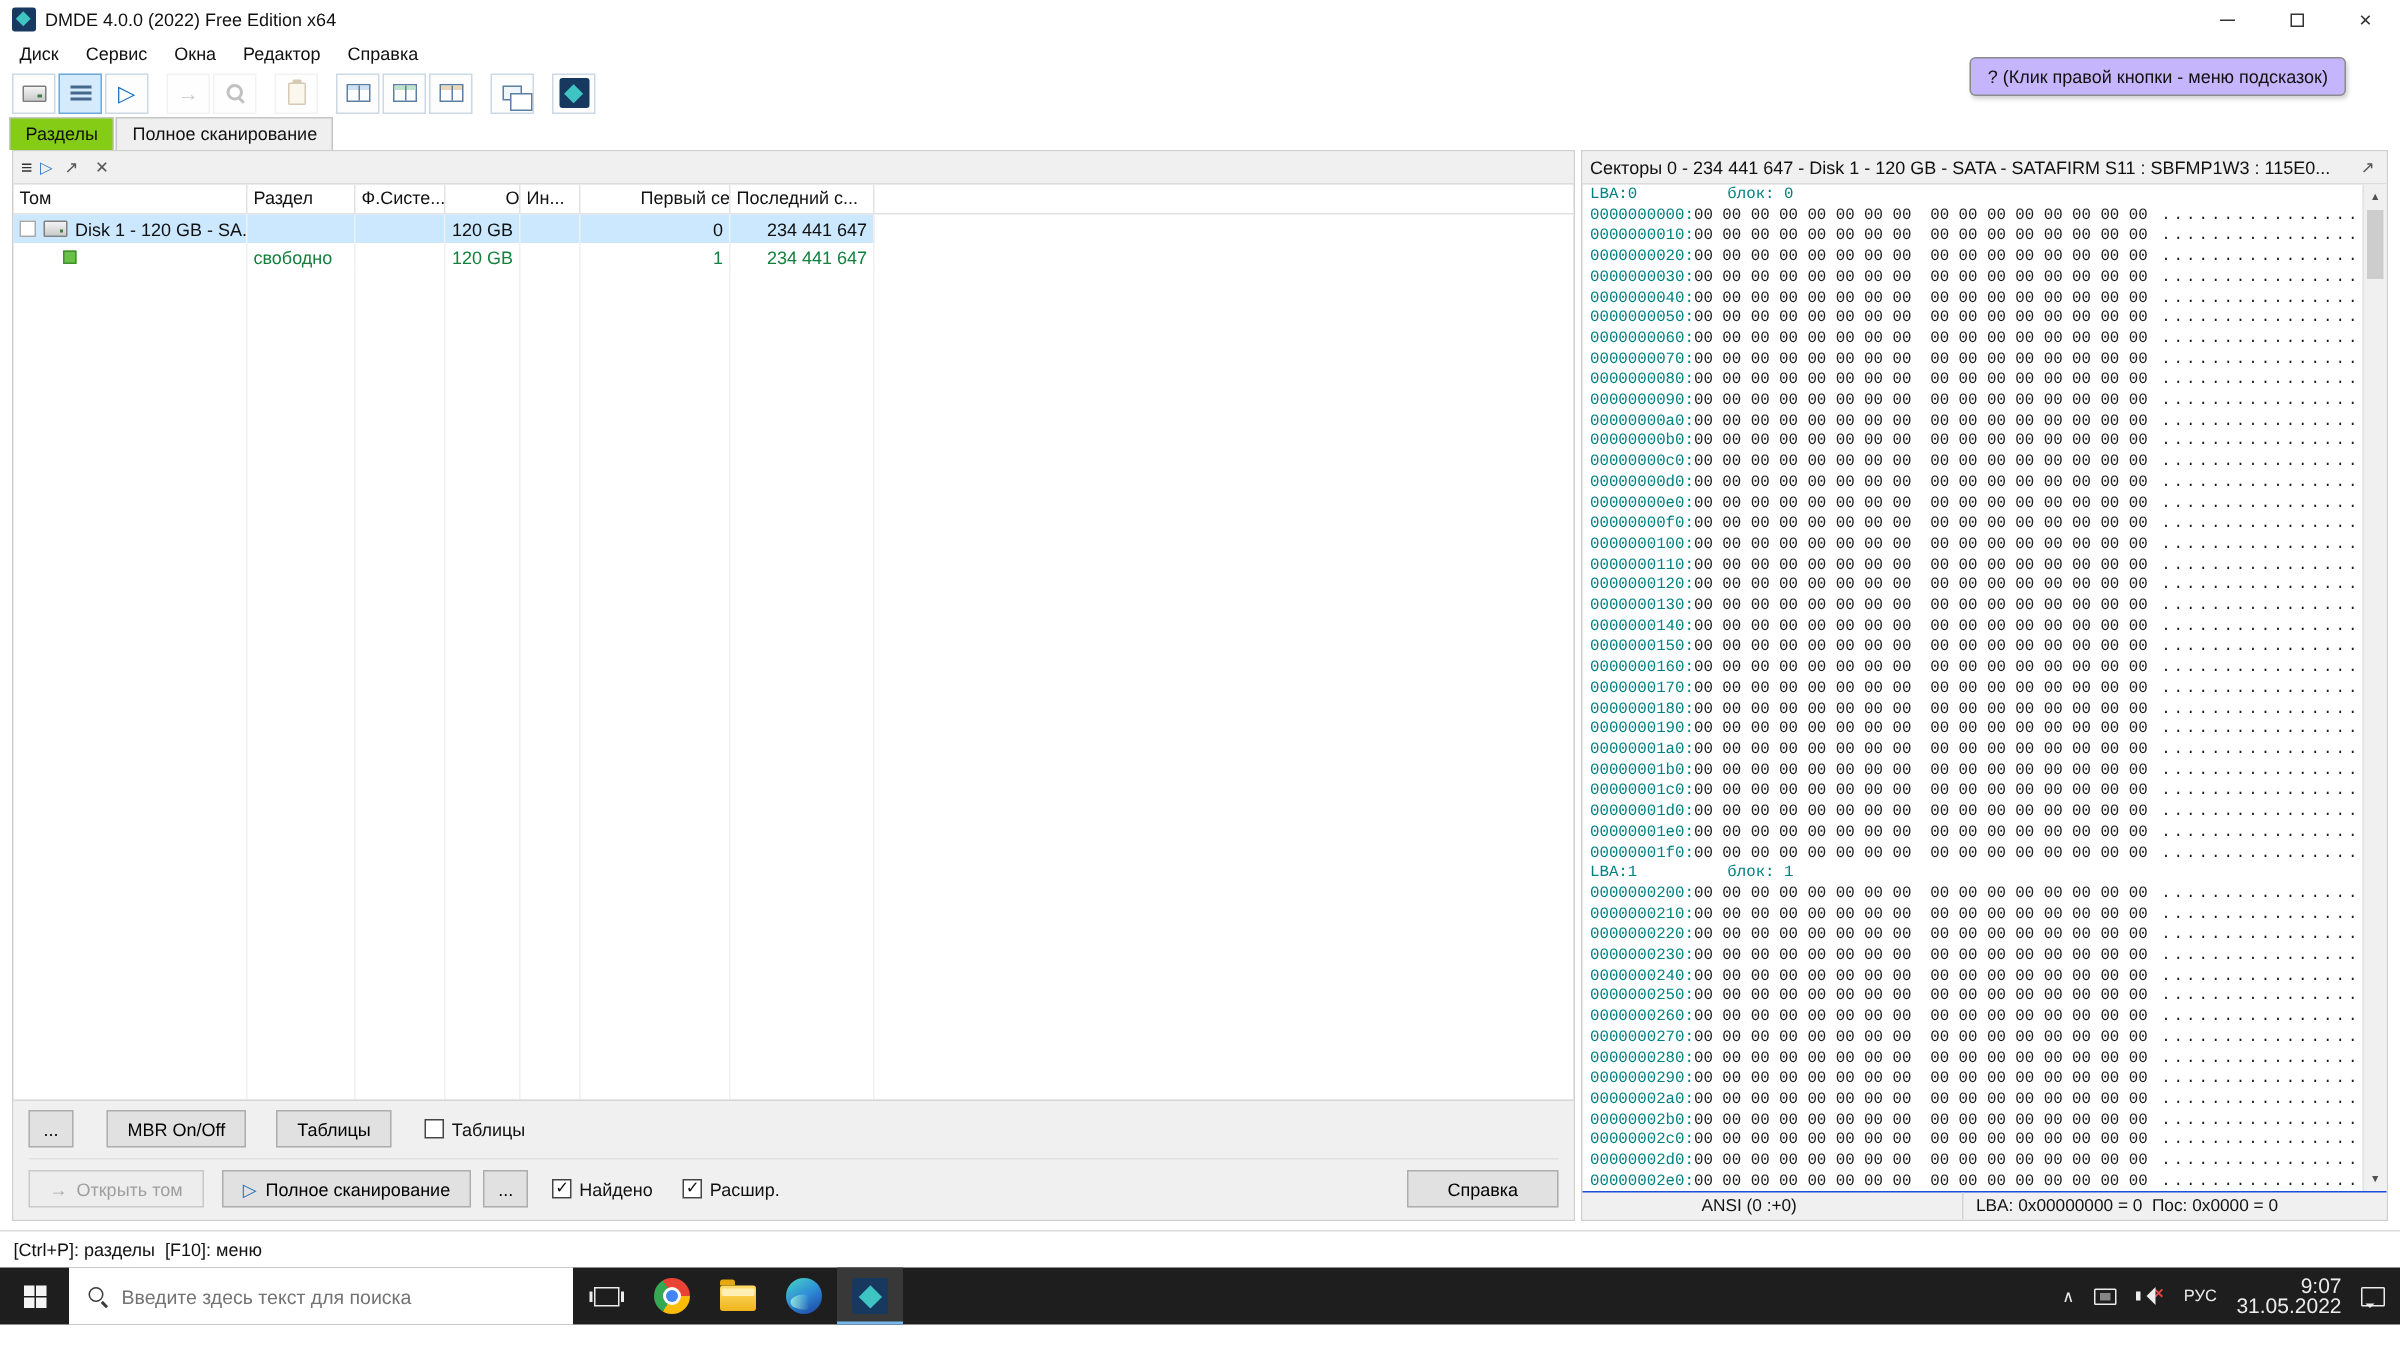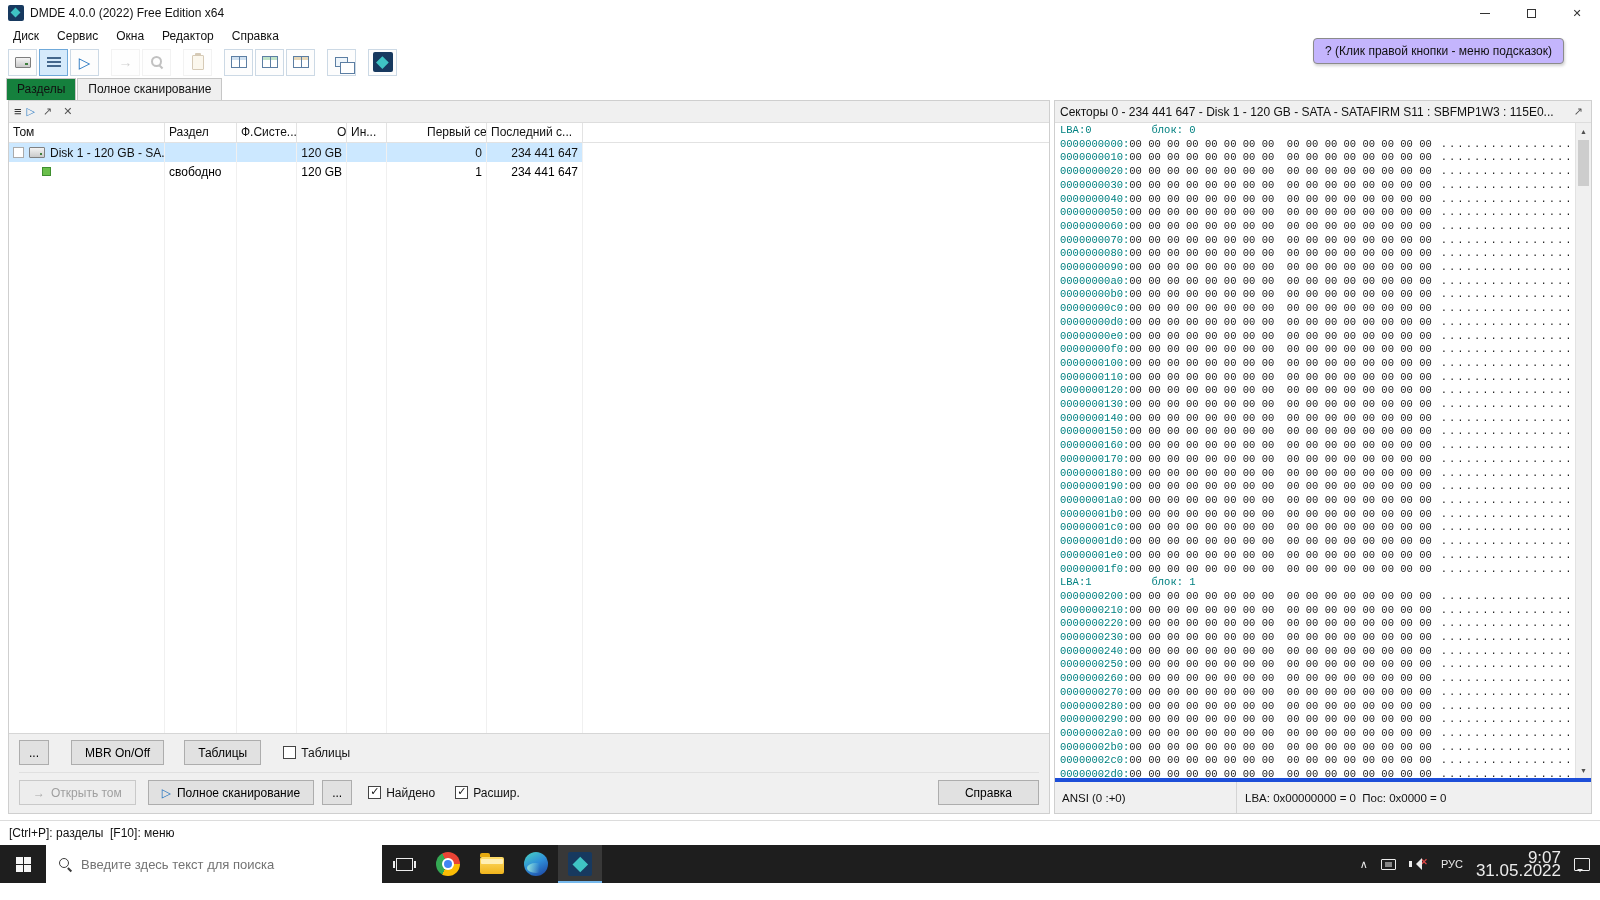--- a/index.html
+++ b/index.html
@@ -49,21 +49,21 @@
   .ic-table.t3::before { background:#e8d8b8; }
   .ic-wins { width:13px; height:10px; border:1px solid #5c7ea3; background:#eef5fb; position:relative; }
   .ic-wins::after { content:""; position:absolute; left:4px; top:4px; width:13px; height:10px; border:1px solid #5c7ea3; background:#fff; }
 
   
   .tooltip { position:absolute; top:38px; right:36px; background:#c4b5fd; border:1px solid #8b8b8b; border-radius:4px; padding:5px 11px; font-size:12px; box-shadow:1px 2px 3px rgba(0,0,0,.18); z-index:20; white-space:nowrap; }
 
   
   .tabbar { position:absolute; top:78px; left:0; right:0; height:22px; display:flex; align-items:flex-end; padding-left:6px; }
   .tab { padding:3px 10px 4px; border:1px solid #c6c6c6; border-bottom:none; background:#efefef; margin-right:1px; }
-  .tab.active { background:#15803d; }
+  .tab.active { background:#84cc16; }
 
   
   .main { position:absolute; top:100px; left:0; right:0; height:714px; display:flex; gap:4px; padding:0 8px; }
   .panel { border:1px solid #cfcfcf; background:#fff; display:flex; flex-direction:column; min-width:0; }
   .panel-left { flex:1; }
   .panel-right { width:538px; flex:none; }
   .panel-hdr { height:22px; flex:none; background:#f0f0f0; border-bottom:1px solid #ddd; display:flex; align-items:center; gap:5px; padding:0 5px; font-size:12px; }
   .phdr-title { white-space:nowrap; overflow:hidden; flex:1; }
   .ic-hamburger { font-size:13px; color:#333; }
   .ic-smallplay { color:#2e7cc4; font-size:11px; }
@@ -71,21 +71,21 @@
 
   
   .pgrid { display:grid; grid-template-columns:156px 72px 60px 50px 40px 100px 96px minmax(0,1fr); flex:none; }
   .grid-head { height:20px; font-size:12px; border-bottom:1px solid #e2e2e2; }
   .grid-head > div { padding:2px 4px; border-right:1px solid #e3e3e3; white-space:nowrap; overflow:hidden; }
   .grid-head > div.num { text-align:center;margin-left:36px; }
   .grid-row { height:19px; font-size:12px; }
   .grid-row > div { padding:0 4px; display:flex; align-items:center; white-space:nowrap; overflow:hidden; border-right:1px solid #f0f0f0; }
   .grid-row > div.num { justify-content:flex-end; }
   .grid-row.selected > div:not(.fillcell) { background:#cce8ff; }
-  .grid-row.dim { color:#000000; }
+  .grid-row.dim { color:#15803d; }
   .grid-fill { flex:1; display:grid; grid-template-columns:156px 72px 60px 50px 40px 100px 96px minmax(0,1fr); }
   .grid-fill > div { border-right:1px solid #f0f0f0; }
   .grid-fill > div:last-child, .grid-head > div:last-child, .grid-row > div:last-child { border-right:none; }
   .row-cb { width:11px; height:11px; border:1px solid #aaa; background:#fff; flex:none; margin-right:5px; }
   .disk-icon { width:16px; height:11px; background:linear-gradient(#f3f3f3,#cacaca); border:1px solid #808080; border-radius:1px; flex:none; margin-right:5px; position:relative; }
   .disk-icon::after { content:""; position:absolute; right:2px; bottom:2px; width:2px; height:2px; background:#3f7f3f; }
   .part-icon { width:9px; height:9px; background:#6abf4b; border:1px solid #3f8f2f; flex:none; margin-left:29px; }
 
   
   .panel-bottom { flex:none; background:#f0f0f0; border-top:1px solid #d6d6d6; padding:6px 10px 8px; }
@@ -107,21 +107,21 @@
   .hex-line { white-space:pre; display:flex; }
   .hex-off { color:#008080; flex:none; }
   .hex-bytes { color:#1c1c1c; flex:none; }
   .hex-ascii { color:#1c1c1c; margin-left:9px; letter-spacing:2px; flex:none; }
   .hex-sec { color:#008080; }
   .hex-sec .hex-blk { margin-left:60px; }
   .vscroll { width:16px; flex:none; background:#f0f0f0; border-left:1px solid #e2e2e2; position:relative; }
   .vscroll .arr { height:16px; display:flex; align-items:center; justify-content:center; font-size:7px; color:#505050; }
   .vscroll .arr.down { position:absolute; left:0; right:0; bottom:0; }
   .vscroll .thumb { position:absolute; top:17px; left:2px; right:2px; height:46px; background:#cdcdcd; }
-  .hex-status { flex:none; height:35px; background:#f0f0f0; border-top:4px solid #1d4ed8; display:flex; align-items:center; font-size:11.5px; }
+  .hex-status { flex:none; height:19px; background:#f0f0f0; border-top:1px solid #1d4ed8; display:flex; align-items:center; font-size:11.5px;justify-content:center; }
   .hs-left { width:182px; padding-left:7px; border-right:1px solid #d4d4d4; height:100%; display:flex; align-items:center; white-space:pre; }
   .hs-right { padding-left:8px; white-space:pre; }
 
   
   .statusbar { position:absolute; top:820px; left:0; right:0; height:25px; border-top:1px solid #dcdcdc; display:flex; align-items:center; padding-left:9px; background:#fff; white-space:pre; }
 
   
   .taskbar { position:absolute; top:845px; left:0; right:0; height:38px; background:#1e1e1e; display:flex; align-items:stretch; }
   .tb-start { width:46px; display:flex; align-items:center; justify-content:center; }
   .winlogo { display:grid; grid-template-columns:7px 7px; grid-template-rows:7px 7px; gap:1px; }
@@ -147,21 +147,21 @@
   .tb-spacer { flex:1; }
   .tray { display:flex; align-items:center; gap:13px; padding-right:10px; color:#ececec; }
   .tray-chevron { font-size:11px; }
   .tray-display { width:15px; height:11px; border:1px solid #ececec; border-radius:1px; position:relative; }
   .tray-display::after { content:""; position:absolute; left:3px; top:2px; width:7px; height:5px; background:#ececec; opacity:.5; }
   .tray-vol { width:19px; height:14px; position:relative; }
   .tray-vol::before { content:""; position:absolute; left:0; top:4px; width:3px; height:6px; background:#ececec; }
   .tray-vol::after { content:""; position:absolute; left:1px; top:1px; border:6px solid transparent; border-right:6px solid #ececec; }
   .tray-vol .x { position:absolute; right:0; top:0; color:#e04848; font-size:9px; font-weight:bold; }
   .tray-lang { font-size:11px; }
-  .tray-clock { text-align:right; font-size:17px; line-height:13px; }
+  .tray-clock { text-align:right; font-size:14px; line-height:13px; }
   .tray-ac { width:16px; height:13px; border:1px solid #ececec; border-radius:1px; position:relative; }
   .tray-ac::after { content:""; position:absolute; left:2px; bottom:-5px; border:3px solid transparent; border-top-color:#ececec; }
 </style>
 </head>
 <body>
 
 <div class="screen">
 
   <div class="titlebar">
     <span class="dmde-logo size16"></span>

